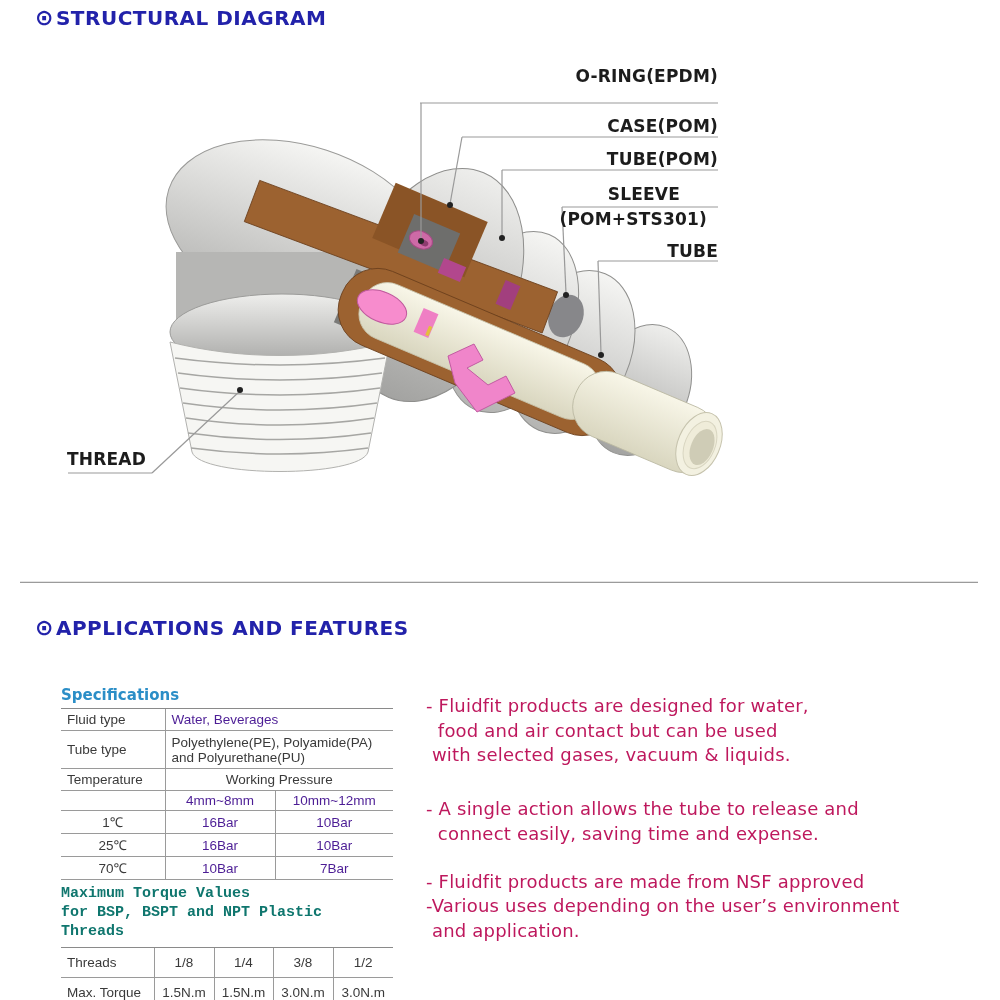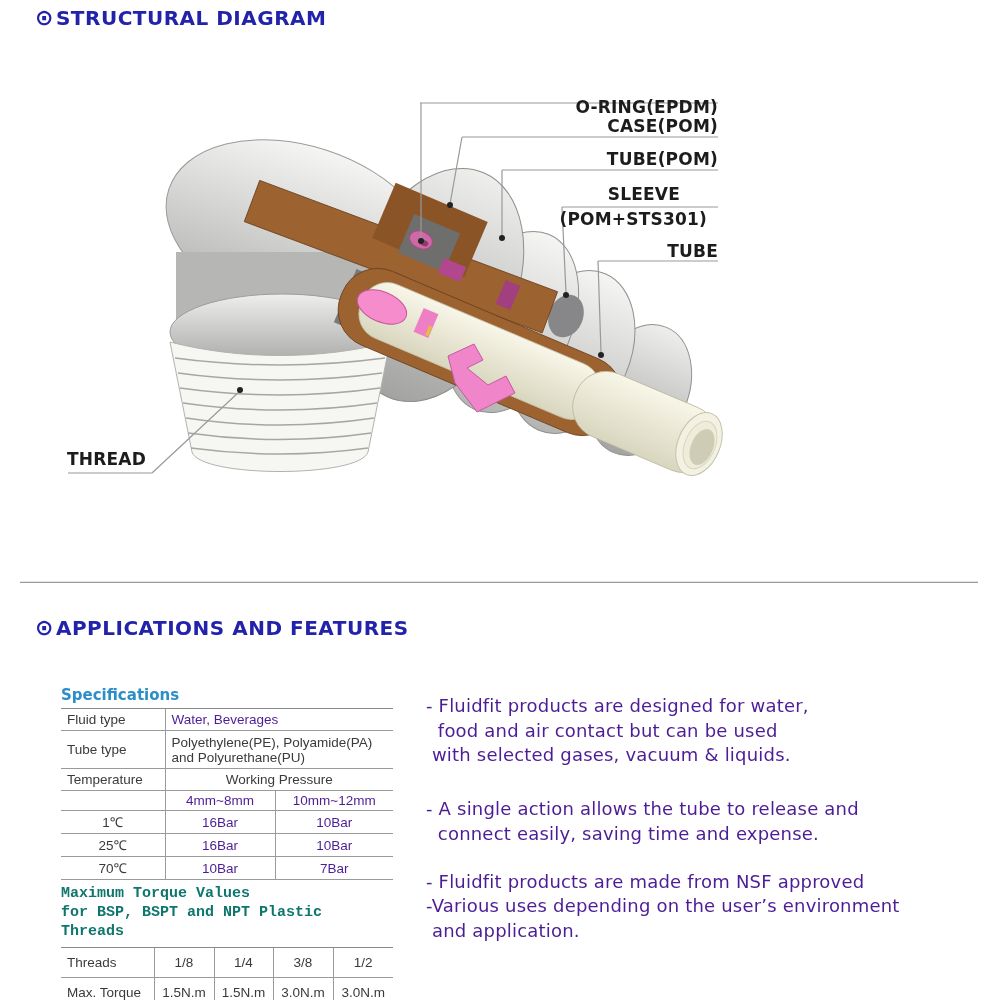--- a/index.html
+++ b/index.html
@@ -10,21 +10,21 @@
   .section-heading { position:absolute; left:35px; display:flex; align-items:center;
                      color:#2222aa; font-weight:bold; font-size:20px; letter-spacing:0.5px; }
   .section-heading .bullet { font-size:22px; line-height:20px; margin-right:2px; font-weight:bold; }
   #heading-structural { top:6px; }
   #heading-applications { top:616px; }
 
   .diagram-svg { position:absolute; left:0; top:0; width:1000px; height:560px; }
 
   .dg-label { position:absolute; font-size:17px; font-weight:600; color:#1c1c1c;
               letter-spacing:0.2px; white-space:nowrap; }
-  #lbl-oring  { top:97px;  right:282px; }
+  #lbl-oring  { top:66px;  right:282px; }
   #lbl-case   { top:116px; right:282px; }
   #lbl-cover  { top:149px; right:282px; }
   #lbl-sleeve1{ top:184px; right:320px; }
   #lbl-sleeve2{ top:209px; right:293px; }
   #lbl-tube   { top:241px; right:282px; }
   #lbl-thread { top:449px; left:67px; }
 
   .divider { position:absolute; top:581px; left:20px; width:958px; height:2px;
              background:#9b9b9b; border-top:1px solid #e4e4e4; }
 
@@ -46,21 +46,21 @@
   .torque-wrap { position:absolute; left:61px; top:884px; width:332px;
                  font-family:"Liberation Sans", sans-serif; }
   .torque-title { color:#0f766e; font-weight:bold; font-size:15px; line-height:19px;
                   font-family:Liberation Mono, monospace; }
   table.torque { border-collapse:collapse; width:332px; margin-top:6px;
                  font-size:13.5px; color:#3a3a3a; table-layout:fixed; }
   table.torque td { border-bottom:1px solid #9a9a9a; padding:7px 6px; height:19px; }
   table.torque tr:first-child td { border-top:1px solid #8a8a8a; }
 
   
-  .feature { position:absolute; left:426px; width:565px; font-size:18px; color:#4c1d95;
+  .feature { position:absolute; left:426px; width:565px; font-size:18px; color:#be185d;
              line-height:24.5px; letter-spacing:0.2px; }
   .feature-line { white-space:pre-wrap; }
   #feat-0 { top:694px; } #feat-1 { top:797px; } #feat-2 { top:870px; } #feat-3 { top:894px; }
 </style>
 </head>
 <body>
 
 <div class="page">
 
   <div class="section-heading" id="heading-structural">

